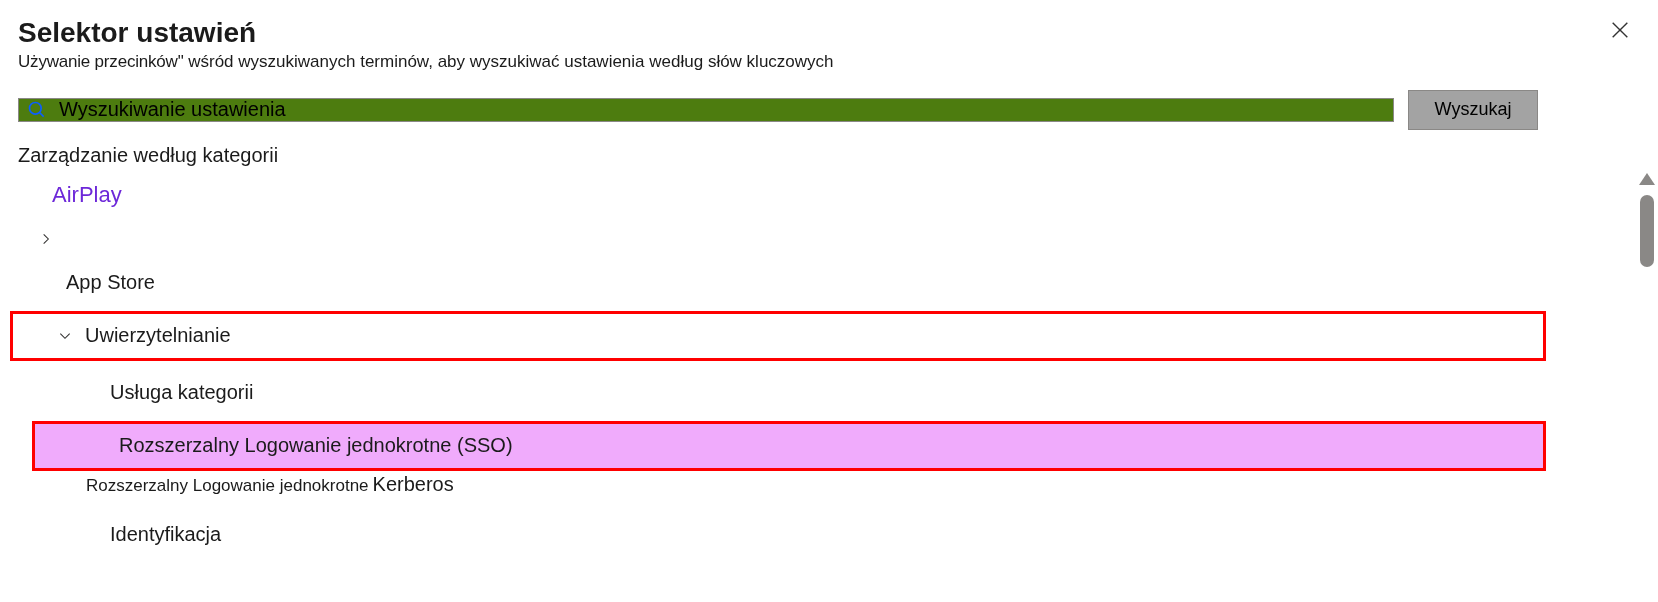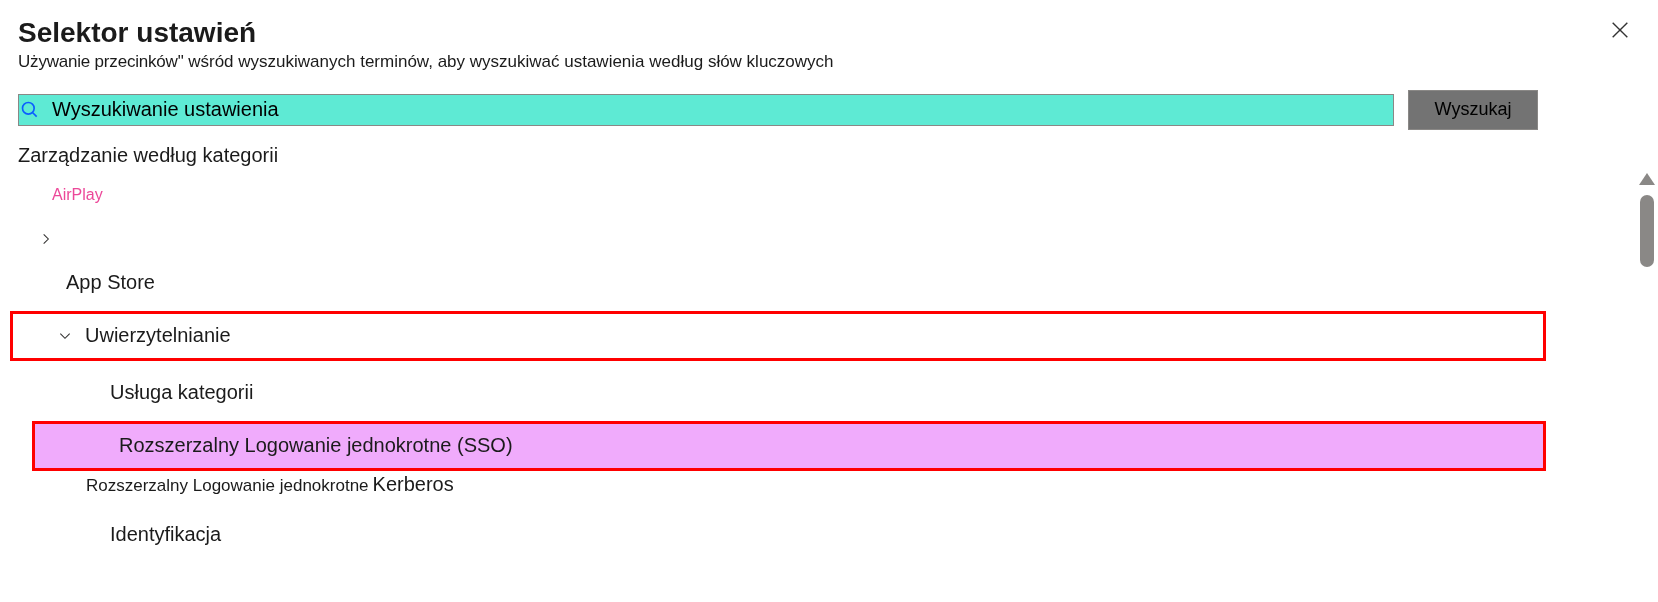--- a/index.html
+++ b/index.html
@@ -50,38 +50,38 @@
     width: 100%;
     max-width: 1520px;
     align-items: center;
     margin-bottom: 14px;
   }
   .search-box {
     flex: 1;
     display: flex;
     align-items: center;
     border: 1px solid #8a8886;
-    background: #5eead4;
-    height: 32px;
-    padding: 0 1px;
+    background: #4d7c0f;
+    height: 24px;
+    padding: 0 8px;
   }
   .search-box svg { width: 20px; height: 20px; stroke: #0b5eff; stroke-width: 2; fill: none; flex: none; margin-right: 10px; }
   .search-box input {
     border: none;
     outline: none;
     font-size: 20px;
     flex: 1;
     background: transparent;
   }
   .search-btn {
     height: 40px;
     min-width: 130px;
     padding: 0 20px;
     border: 1px solid #8a8886;
-    background: #737373;
+    background: #a3a3a3;
     font-size: 18px;
     cursor: pointer;
   }
   .browse-label {
     font-size: 20px;
     margin-bottom: 6px;
   }
 
   .tree-wrapper {
     position: relative;
@@ -105,21 +105,21 @@
     align-items: center;
     justify-content: center;
     margin-right: 10px;
     flex: none;
   }
   .tree-row .chevron.none { visibility: hidden; }
   .tree-row .chevron svg { width: 14px; height: 14px; stroke: #323130; stroke-width: 1.8; fill: none; }
 
   .tree-row.indent-0 { padding-left: 18px; }
   .tree-row.indent-1 { padding-left: 62px; }
-  .tree-row.airplay { color: #ec4899; font-size: 16px; padding-left: 34px; }
+  .tree-row.airplay { color: #6d28d9; font-size: 22px; padding-left: 34px; }
   .tree-row.appstore { padding-left: 48px; }
 
   .tree-row.selected { background: #f0abfc; }
   .section-auth {
     border: 3px solid #ff0000;
     margin-left: -8px;
     width: calc(100% + 16px);
     margin-bottom: 10px;
     margin-top: 6px;
   }

